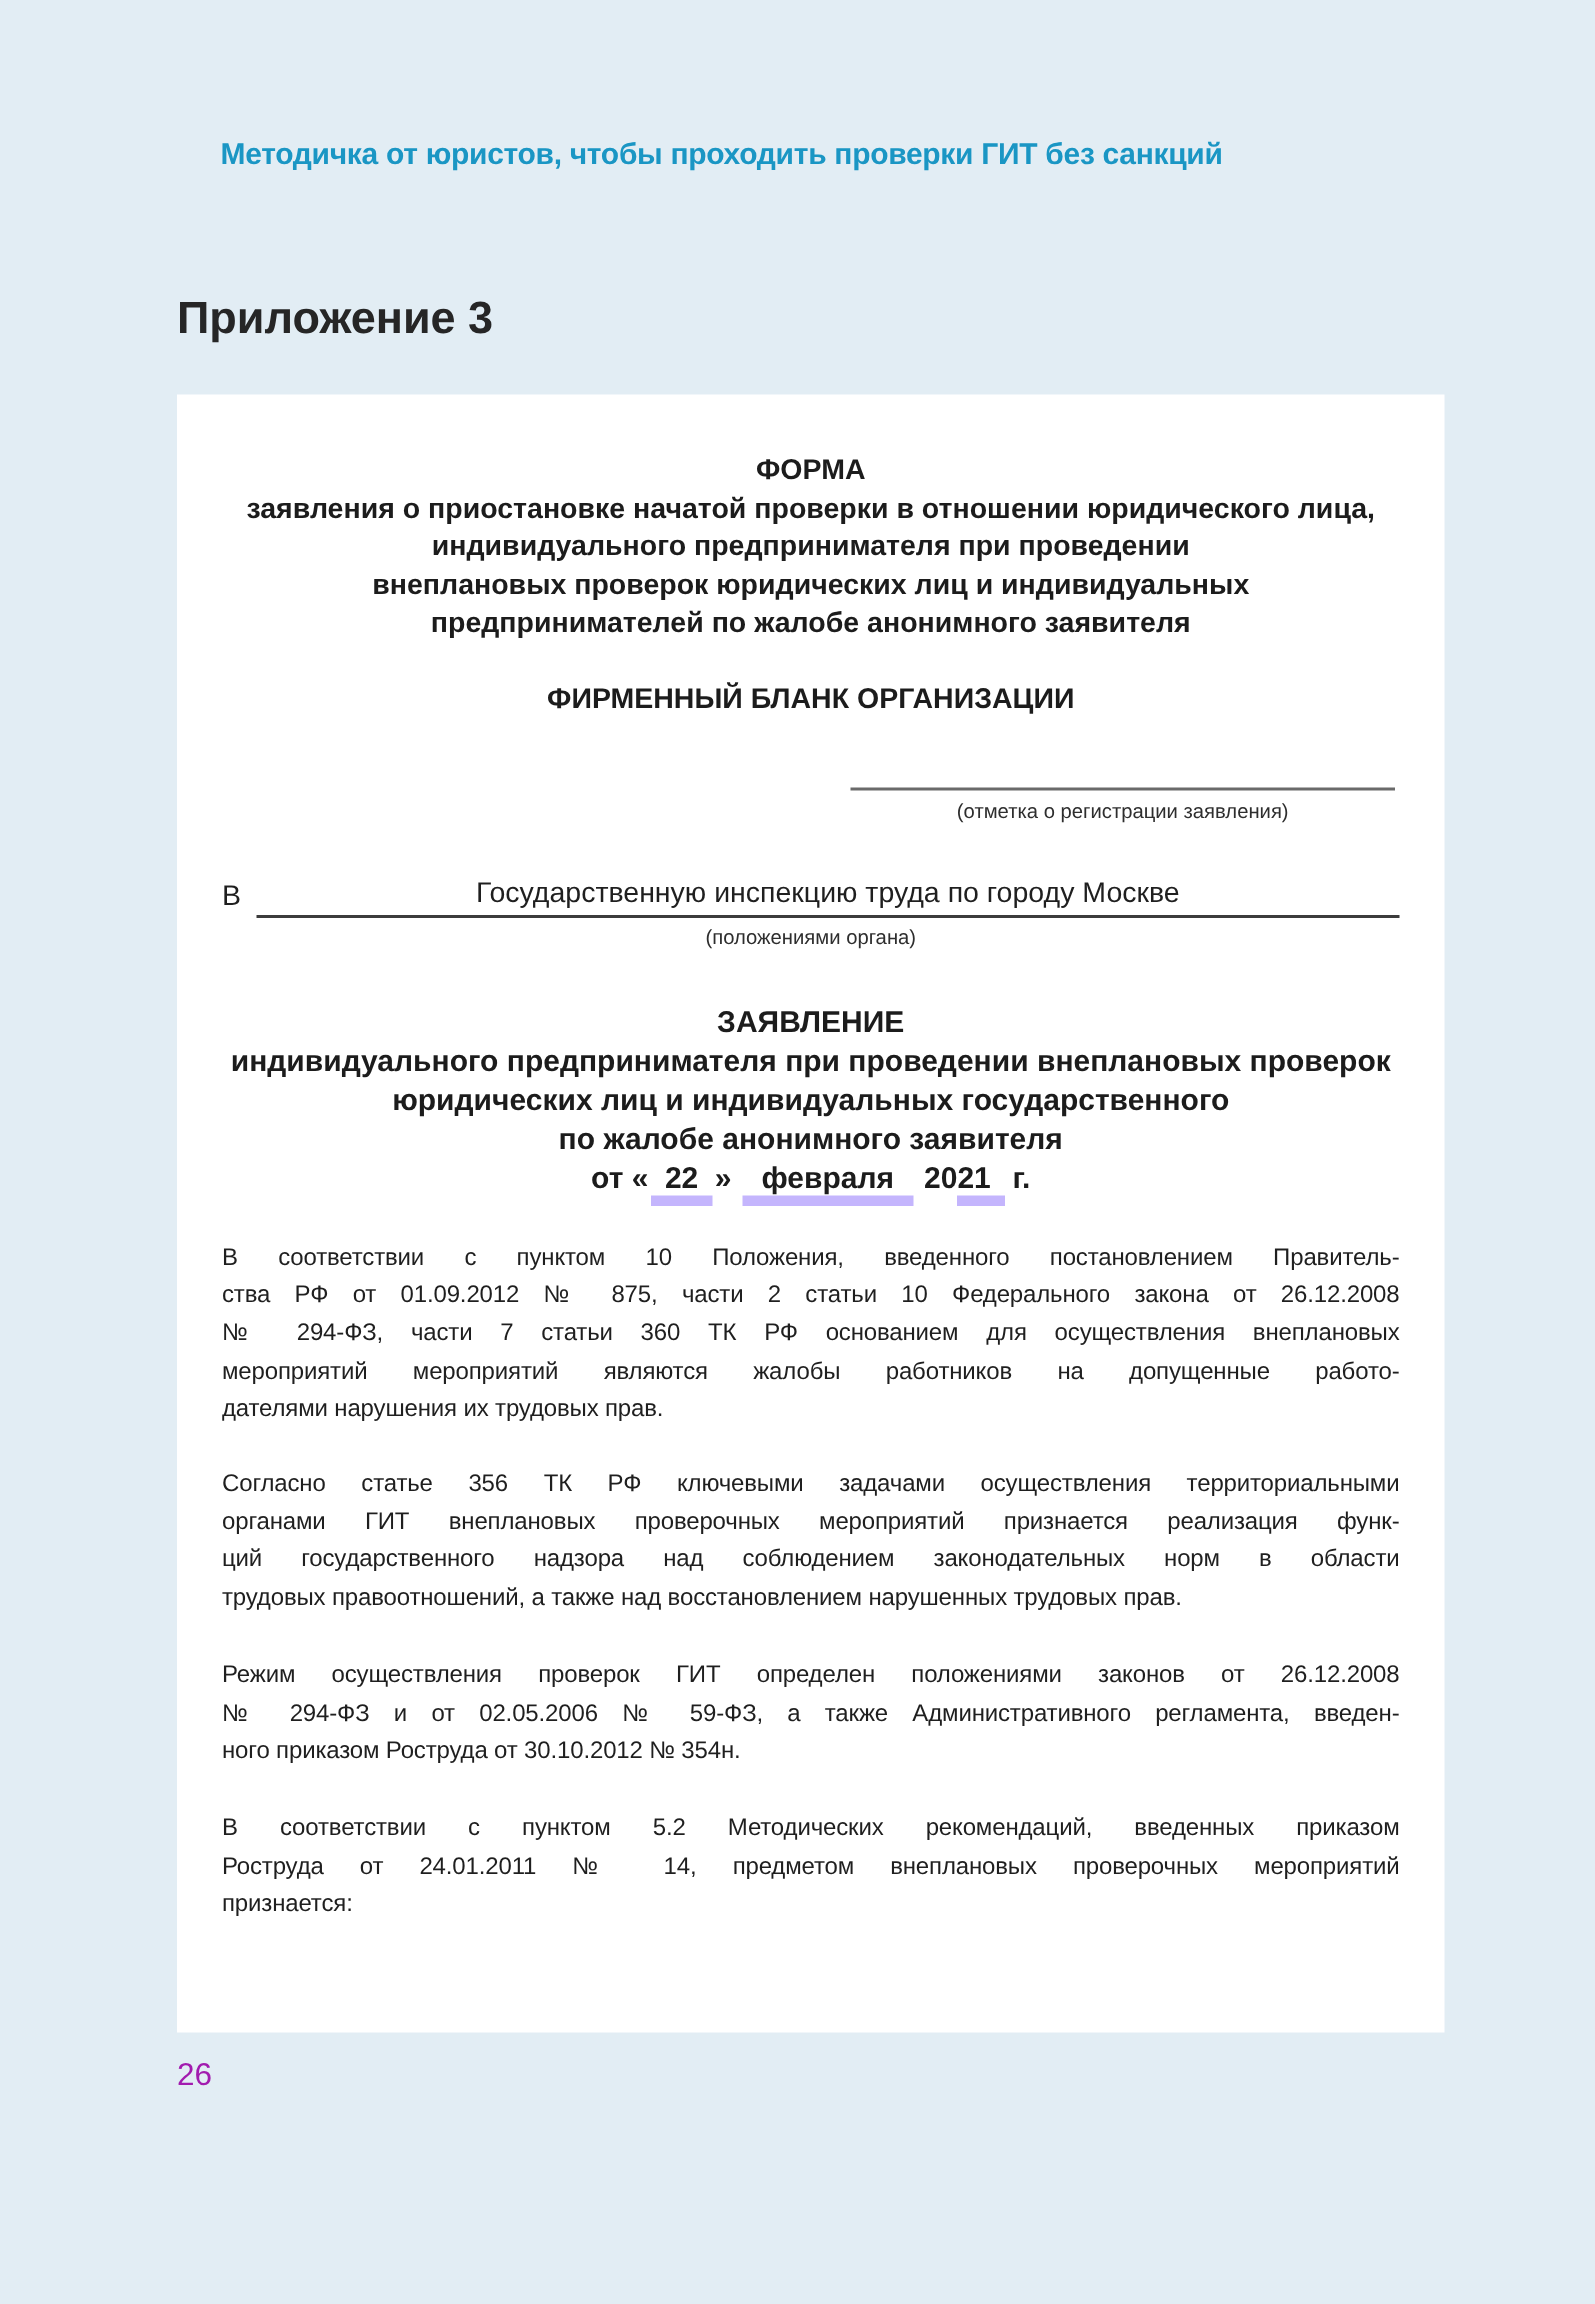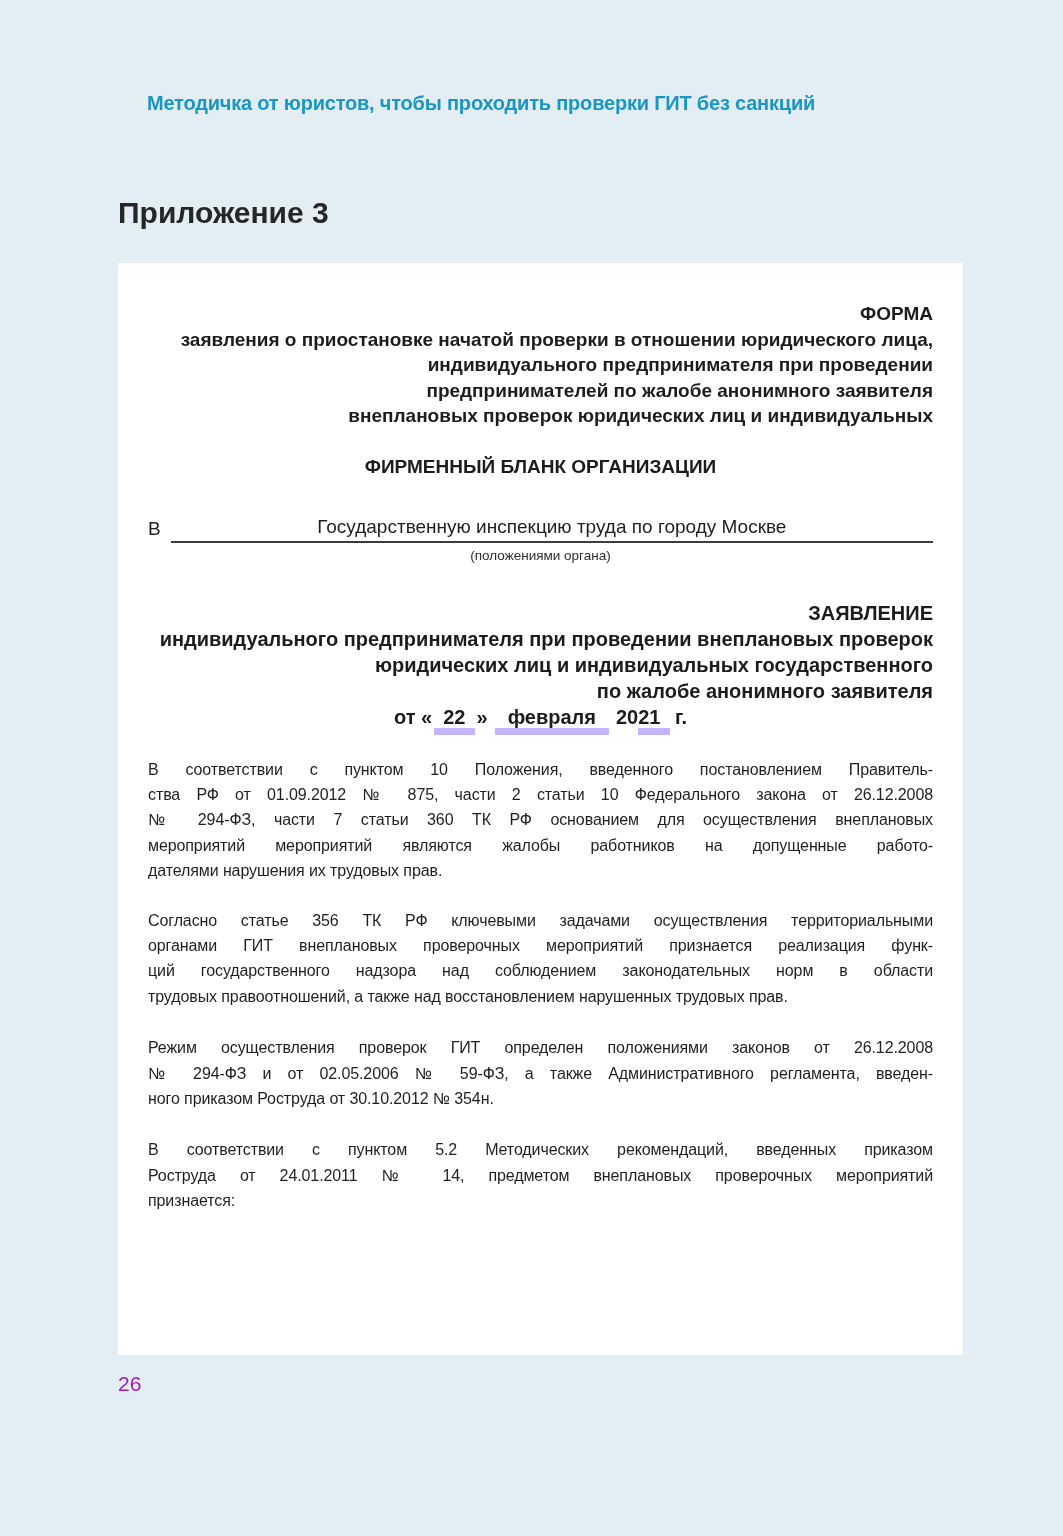--- a/index.html
+++ b/index.html
@@ -25,21 +25,21 @@
   }
   .appendix-title{
     position:absolute;left:118px;top:196px;width:845px;
     color:#262626;font-size:30px;font-weight:700;
   }
   .card{
     position:absolute;left:118px;top:263px;width:845px;height:1092px;
     background:var(--card-bg);
     padding:38px 30px 0 30px;
   }
-  .center-block .line{text-align:right;}
+  .center-block .line{text-align:center;}
   .form-header{font-weight:700;font-size:19px;line-height:25.5px;color:#1c1c1c;}
   .letterhead{
     margin-top:25px;text-align:center;font-weight:700;font-size:19px;line-height:26px;color:#1c1c1c;
   }
   .registration{
     margin-top:45px;margin-left:auto;margin-right:3px;width:363px;
     border-top:2px solid #6a6a6a;padding-top:5px;
   }
   .registration .caption{display:block;text-align:center;}
   .caption{font-size:13.5px;color:var(--muted);line-height:17px;}
@@ -81,26 +81,29 @@
 <div class="booklet-header">Методичка от юристов, чтобы проходить проверки ГИТ без санкций</div>
 
 <div class="appendix-title">Приложение 3</div>
 
 <div class="card">
 
   <div class="form-header center-block">
       <div class="line">ФОРМА</div>
       <div class="line">заявления о приостановке начатой проверки в отношении юридического лица,</div>
       <div class="line">индивидуального предпринимателя при проведении</div>
+      <div class="line">внеплановых проверок юридических лиц и индивидуальных</div>
       <div class="line last">предпринимателей по жалобе анонимного заявителя</div>
-      <div class="line">внеплановых проверок юридических лиц и индивидуальных</div>
     </div>
 
   <div class="letterhead">ФИРМЕННЫЙ БЛАНК ОРГАНИЗАЦИИ</div>
 
+  <div class="registration">
+    <span class="caption">(отметка о регистрации заявления)</span>
+  </div>
 
   <div class="recipient-row">
     <span class="recipient-prefix">В</span>
     <span class="recipient-line">
       <span>Государственную инспекцию труда по городу Москве</span>
     </span>
   </div>
   <div class="caption recipient-caption">(положениями органа)</div>
 
   <div class="statement-title center-block">

